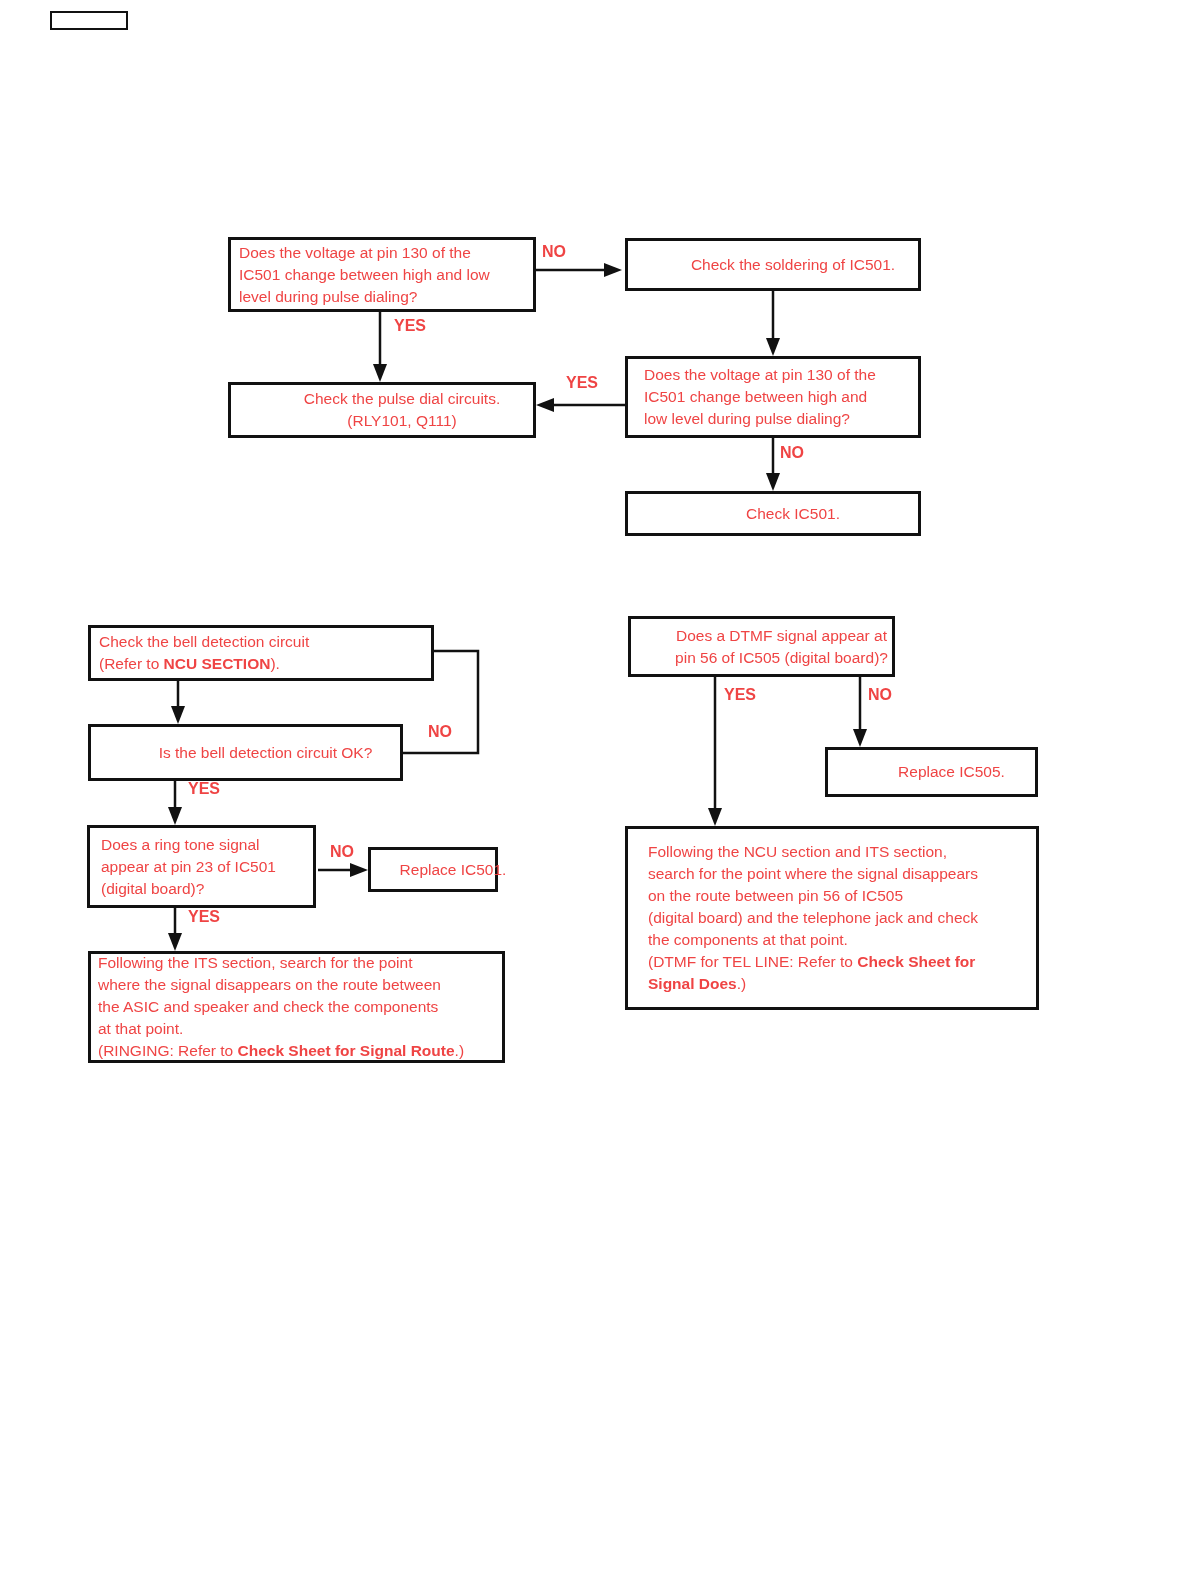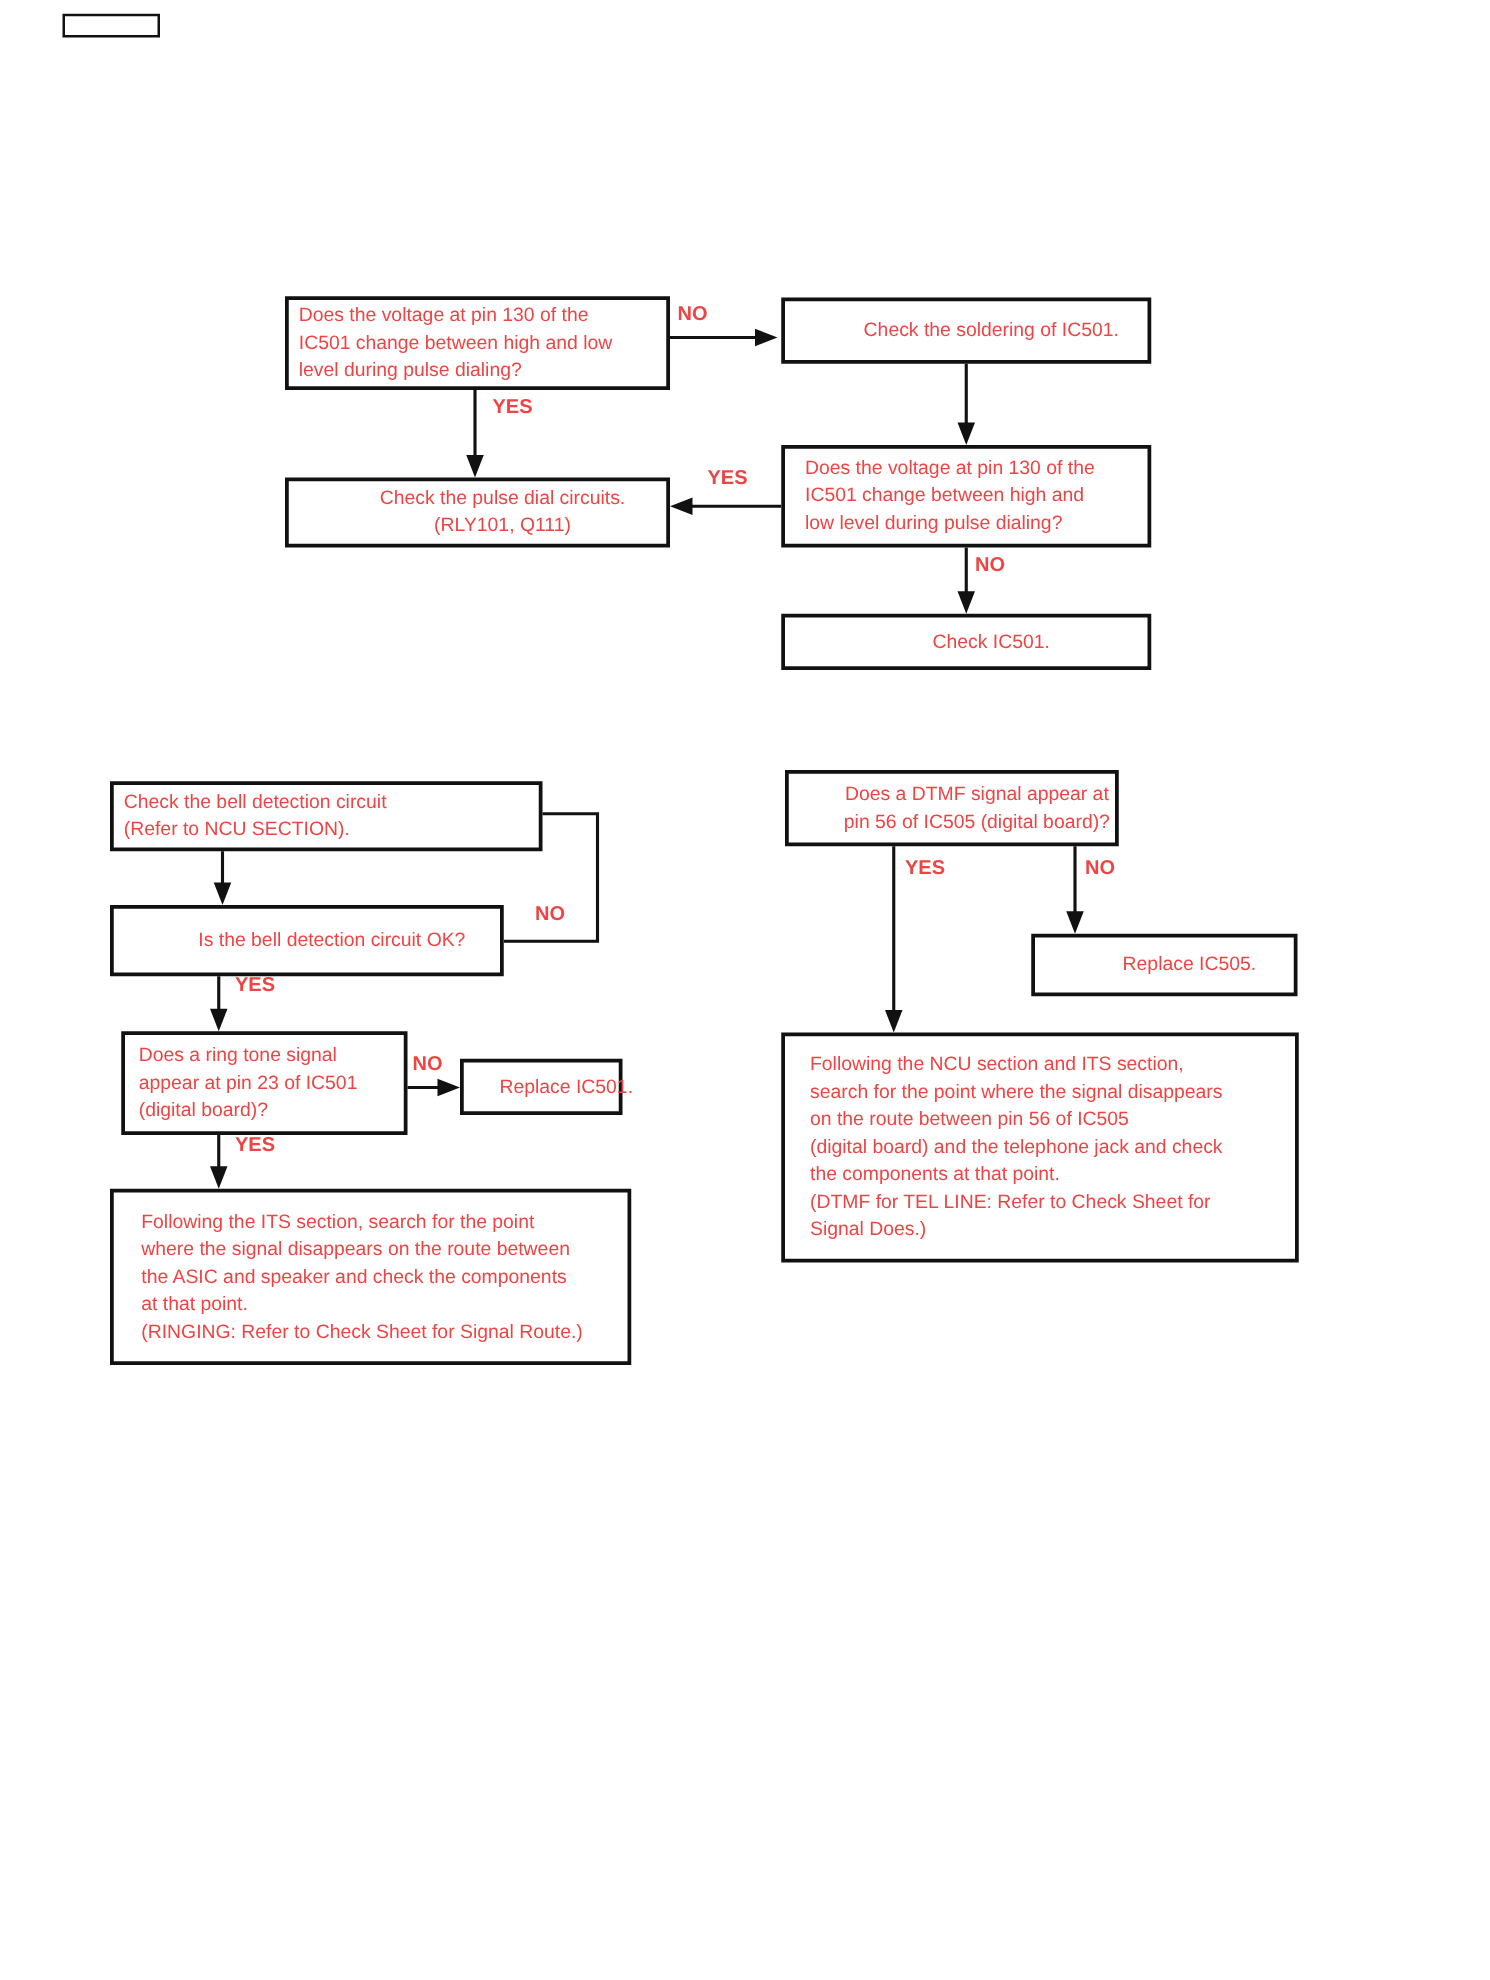--- a/index.html
+++ b/index.html
@@ -8,21 +8,21 @@
     font-family:"Liberation Sans", sans-serif; color:#ef4444; overflow:hidden;
   }
   .connectors { position:absolute; left:0; top:0; width:1192px; height:1584px; }
   .box {
     position:absolute; border:3px solid #111111; background:#ffffff;
     display:flex; flex-direction:column; justify-content:center;
     font-size:15.5px; line-height:22px; box-sizing:border-box;
   }
   .box.center { align-items:center; text-align:center;padding-left:40px; }
   .line { white-space:nowrap; }
-  .b { font-weight:normal;text-align:right; }
+  .b { font-weight:bold;text-align:right; }
   .label { position:absolute; font-size:16px; white-space:nowrap;font-weight:bold; }
   .marker { position:absolute; border:2px solid #111111; background:#ffffff; box-sizing:border-box; }
 </style>
 </head>
 <body>
 
 <div class="page">
 
   <svg class="connectors" viewBox="0 0 1192 1584" xmlns="http://www.w3.org/2000/svg">
     <g stroke="#111111" stroke-width="2.5" fill="none">
@@ -117,35 +117,35 @@
     <div class="line"><span>(Refer to </span><span class="b">NCU SECTION</span><span>).</span></div>
   </div>
 
   <div class="box center" style="left:88px; top:724px; width:315px; height:57px;">
     <div class="line">Is the bell detection circuit OK?</div>
   </div>
 
   <div class="label" style="left:428px; top:723px;">NO</div>
   <div class="label" style="left:188px; top:780px;">YES</div>
 
-  <div class="box" style="left:97px; top:825px; width:229px; height:83px; padding-left:11px;">
+  <div class="box" style="left:87px; top:825px; width:229px; height:83px; padding-left:11px;">
     <div class="line">Does a ring tone signal</div>
     <div class="line">appear at pin 23 of IC501</div>
     <div class="line">(digital board)?</div>
   </div>
 
   <div class="label" style="left:330px; top:843px;">NO</div>
 
   <div class="box center" style="left:368px; top:847px; width:130px; height:45px;">
     <div class="line">Replace IC501.</div>
   </div>
 
   <div class="label" style="left:188px; top:908px;">YES</div>
 
-  <div class="box" style="left:88px; top:951px; width:417px; height:141px; padding-left:22px;">
+  <div class="box" style="left:88px; top:951px; width:417px; height:112px; padding-left:7px;">
     <div class="line">Following the ITS section, search for the point</div>
     <div class="line">where the signal disappears on the route between</div>
     <div class="line">the ASIC and speaker and check the components</div>
     <div class="line">at that point.</div>
     <div class="line"><span>(RINGING: Refer to </span><span class="b">Check Sheet for Signal Route</span><span>.)</span></div>
   </div>
 
   <div class="box center" style="left:628px; top:616px; width:267px; height:61px;">
     <div class="line">Does a DTMF signal appear at</div>
     <div class="line">pin 56 of IC505 (digital board)?</div>

